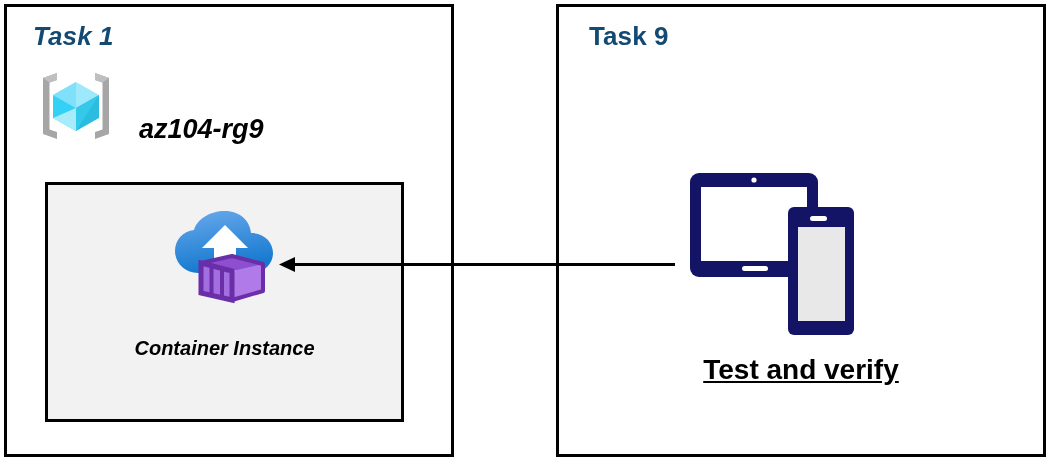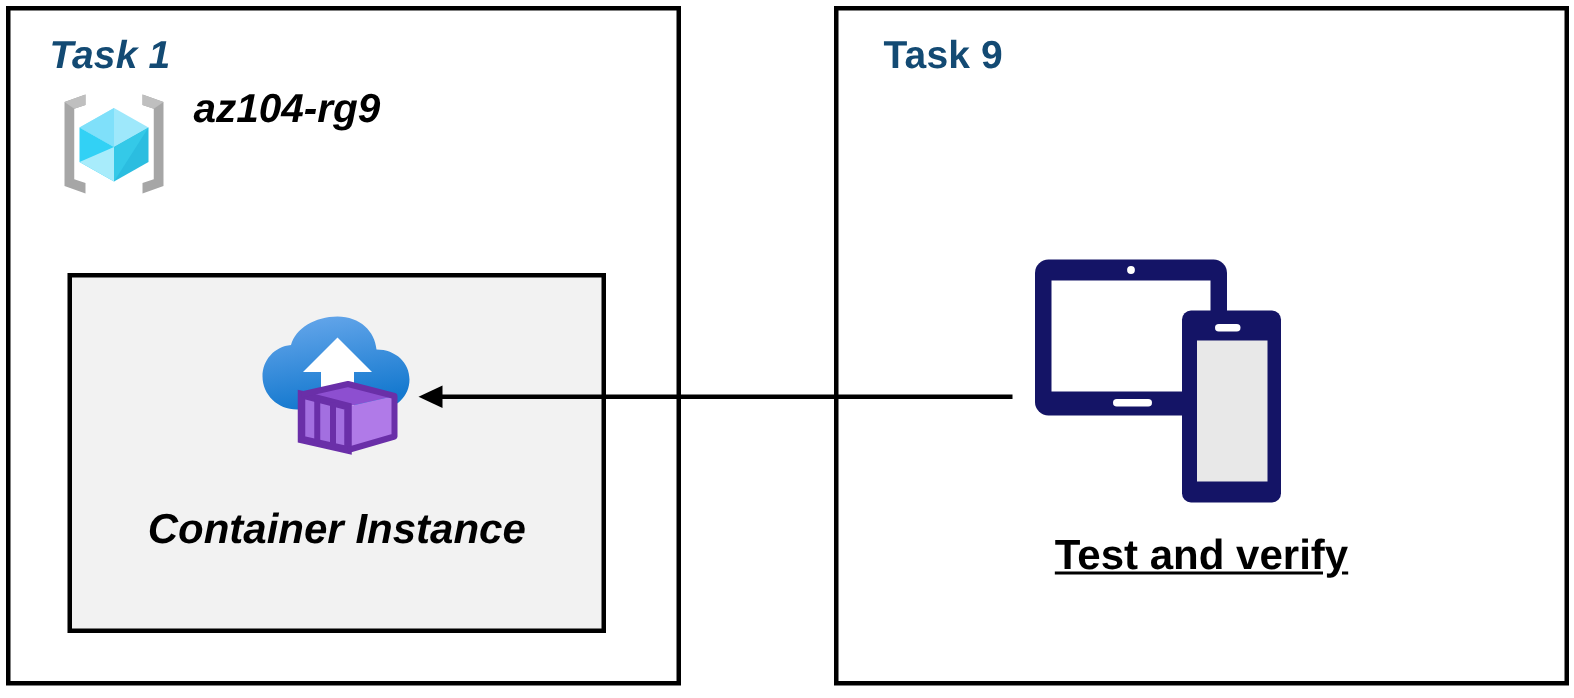--- a/index.html
+++ b/index.html
@@ -40,24 +40,24 @@
     letter-spacing: 0.1px;
     white-space: nowrap;
   }
   #panel-task1 .panel-title { left: 26px; top: 14px; }
   #panel-task2 .panel-title { left: 30px; top: 14px; }
 
   
   .rg-row {
     position: absolute;
     left: 30px;
-    top: 50px;
+    top: 60px;
     display: flex;
-    align-items: flex-start;
-    gap: 14px;
+    align-items: flex-end;
+    gap: 24px;
   }
   .rg-icon { width: 78px; height: 78px; display: block; }
   .rg-label {
     font-size: 27px;
     font-weight: bold;
     color: #000000;
     white-space: nowrap;
   }
 
   
@@ -79,21 +79,21 @@
     width: 110px;
     height: 102px;
     display: block;
   }
   .box-label {
     position: absolute;
     left: 0;
     right: 0;
     top: 152px;
     text-align: center;
-    font-size: 28px;
+    font-size: 20px;
     font-weight: bold;
     color: #000000;
     white-space: nowrap;
   }
 
   
   #devices-icon {
     position: absolute;
     left: 127px;   
     top: 158px;

